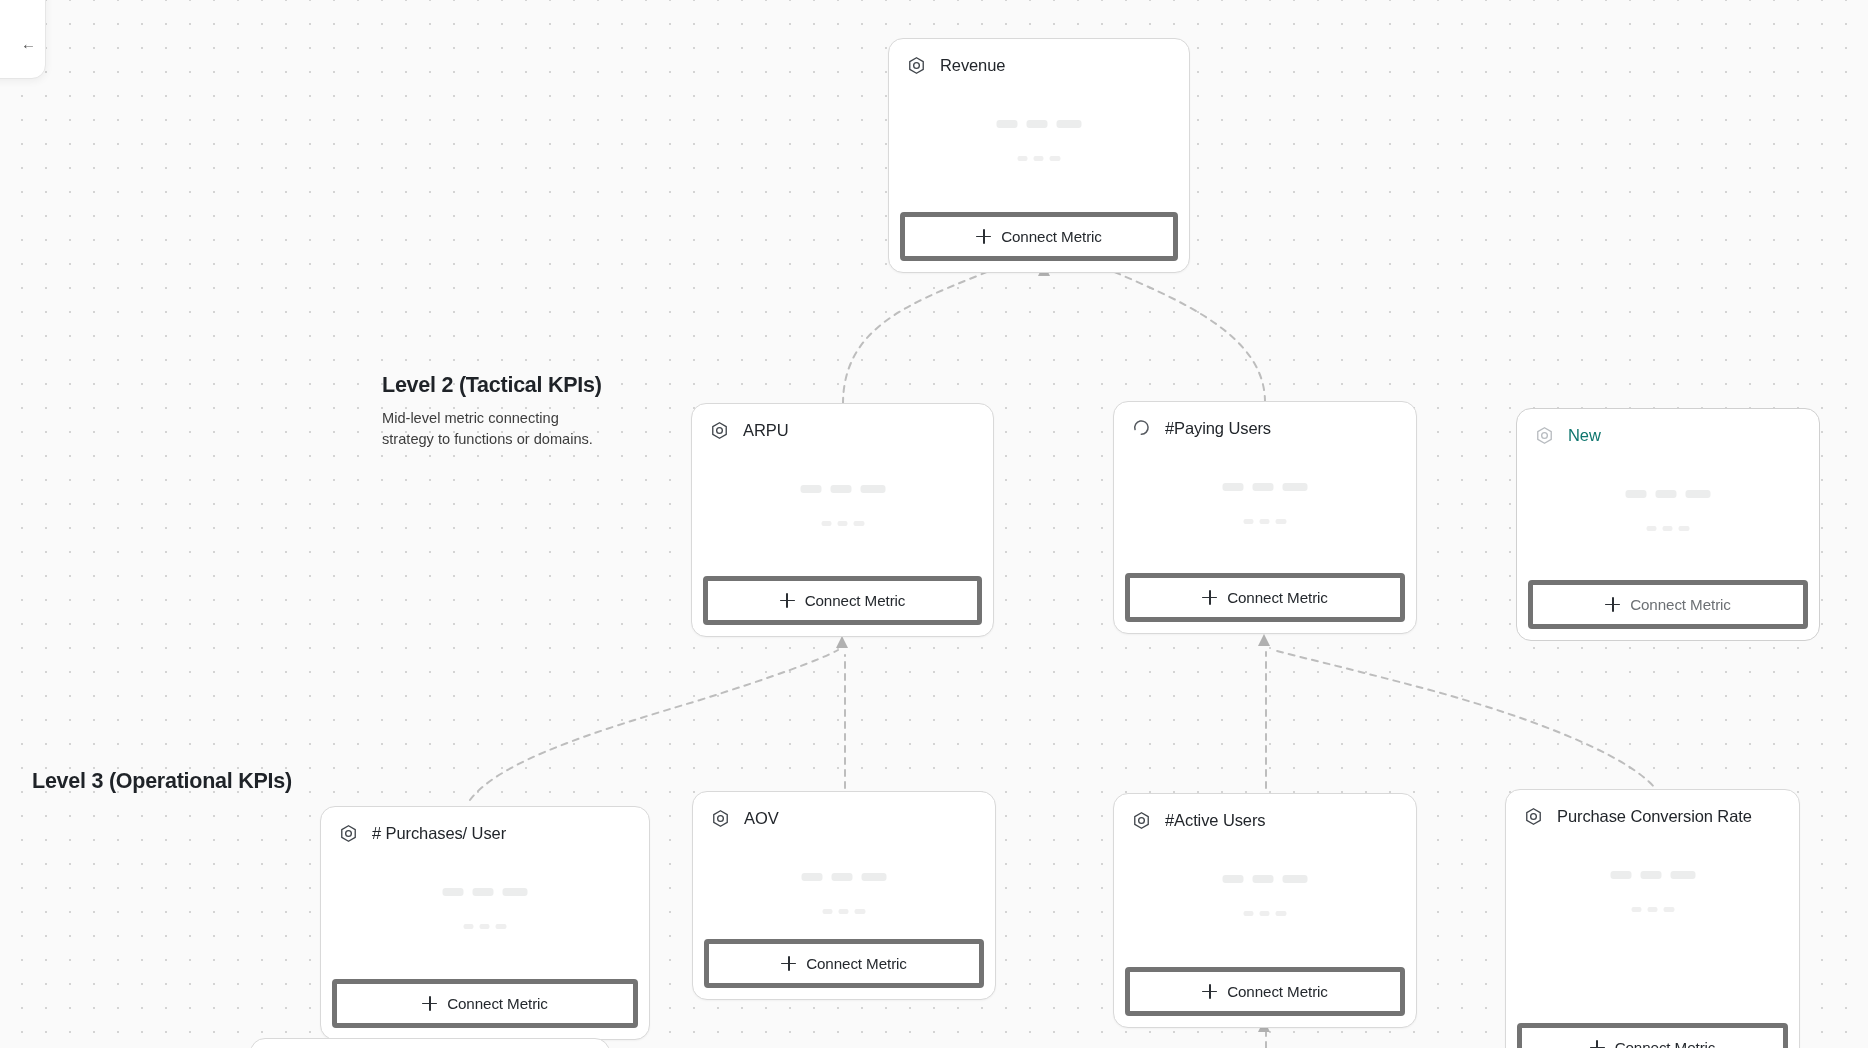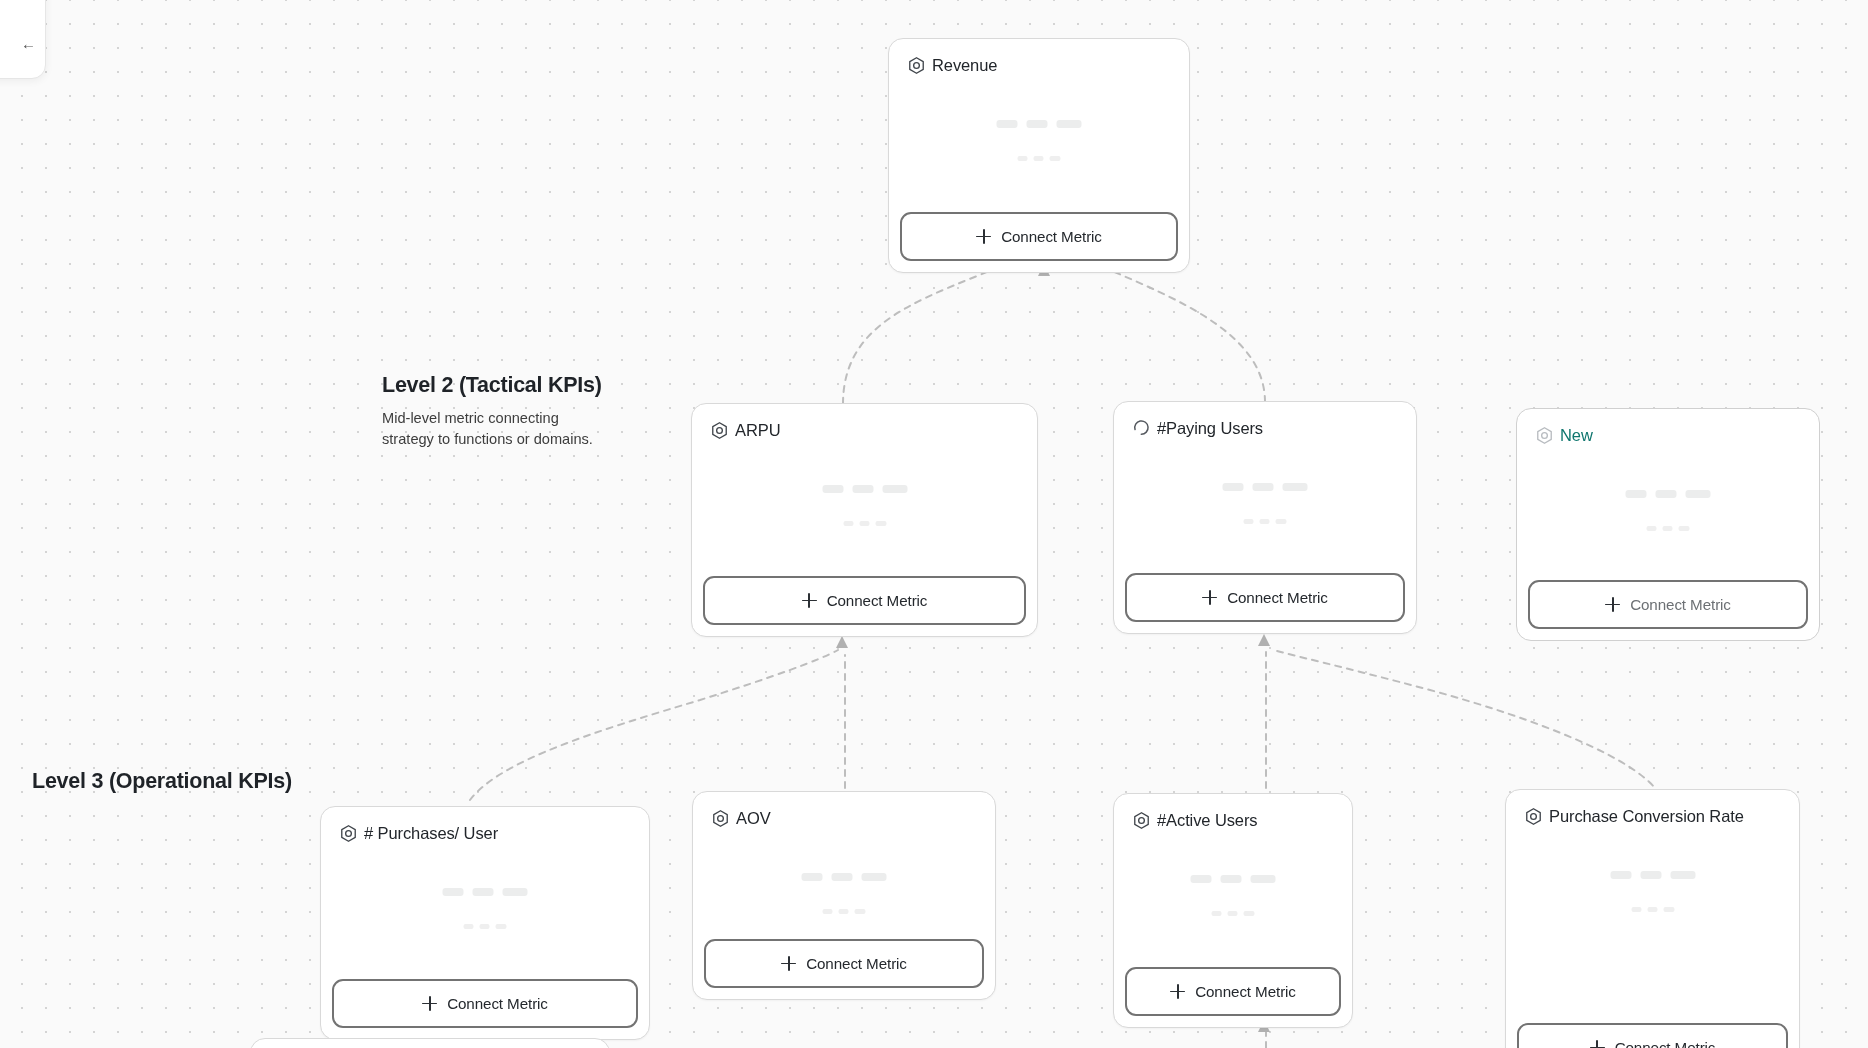--- a/index.html
+++ b/index.html
@@ -104,21 +104,21 @@
   }
   .metric-card.ghost {
     border-color: #d0d0d0;
     background: #ffffff;
     box-shadow: none;
   }
 
   .card-head {
     display: flex;
     align-items: center;
-    gap: 6px;
+    gap: 14px;
     padding: 17px 18px 0 18px;
     flex: 0 0 auto;
   }
   .card-icon {
     width: 19px;
     height: 19px;
     flex: 0 0 19px;
     display: block;
     color: #41464c;
   }
@@ -174,22 +174,22 @@
   .sk.sm.s2 { width: 10px; }
   .sk.sm.s3 { width: 11px; }
 
   .card-footer {
     flex: 0 0 auto;
     padding: 0 11px 11px 11px;
   }
   .connect-btn {
     width: 100%;
     height: 49px;
-    border: 2px solid #737373;
-    border-radius: 11px;
+    border: 5px solid #737373;
+    border-radius: 4px;
     background: #ffffff;
     display: flex;
     align-items: center;
     justify-content: center;
     gap: 10px;
     cursor: pointer;
     font-family: inherit;
   }
   .connect-plus {
     width: 15px; height: 15px;
@@ -283,21 +283,21 @@
       </button>
     </div>
   </div>
 
   <div class="level-label" style="left:382px; top:372px; width:260px;">
     <div class="level-title">Level 2 (Tactical KPIs)</div>
     <div class="level-desc">Mid-level metric connecting
 strategy to functions or domains.</div>
   </div>
 
-  <div class="metric-card" style="left:691px; top:403px; width:347px; height:234px;">
+  <div class="metric-card" style="left:691px; top:403px; width:303px; height:234px;">
     <div class="card-head">
       <svg class="card-icon" viewBox="0 0 24 24">
         <path d="M12 2.2 20.5 7.1 20.5 16.9 12 21.8 3.5 16.9 3.5 7.1 Z" fill="none" stroke="currentColor" stroke-width="1.7" stroke-linejoin="round"></path>
         <circle cx="12" cy="12" r="3.6" fill="none" stroke="currentColor" stroke-width="1.7"></circle>
       </svg>
       <span class="card-title">ARPU</span>
     </div>
     <div class="card-body">
       <div class="skeleton-row row-a">
         <span class="sk w1"></span>
@@ -426,21 +426,21 @@
       </div>
     </div>
     <div class="card-footer">
       <button class="connect-btn">
         <span class="connect-plus"></span>
         <span class="connect-label">Connect Metric</span>
       </button>
     </div>
   </div>
 
-  <div class="metric-card clipped" style="left:1113px; top:793px; width:240px; height:235px;">
+  <div class="metric-card clipped" style="left:1113px; top:793px; width:304px; height:235px;">
     <div class="card-head">
       <svg class="card-icon" viewBox="0 0 24 24">
         <path d="M12 2.2 20.5 7.1 20.5 16.9 12 21.8 3.5 16.9 3.5 7.1 Z" fill="none" stroke="currentColor" stroke-width="1.7" stroke-linejoin="round"></path>
         <circle cx="12" cy="12" r="3.6" fill="none" stroke="currentColor" stroke-width="1.7"></circle>
       </svg>
       <span class="card-title">#Active Users</span>
     </div>
     <div class="card-body">
       <div class="skeleton-row row-a">
         <span class="sk w1"></span>

